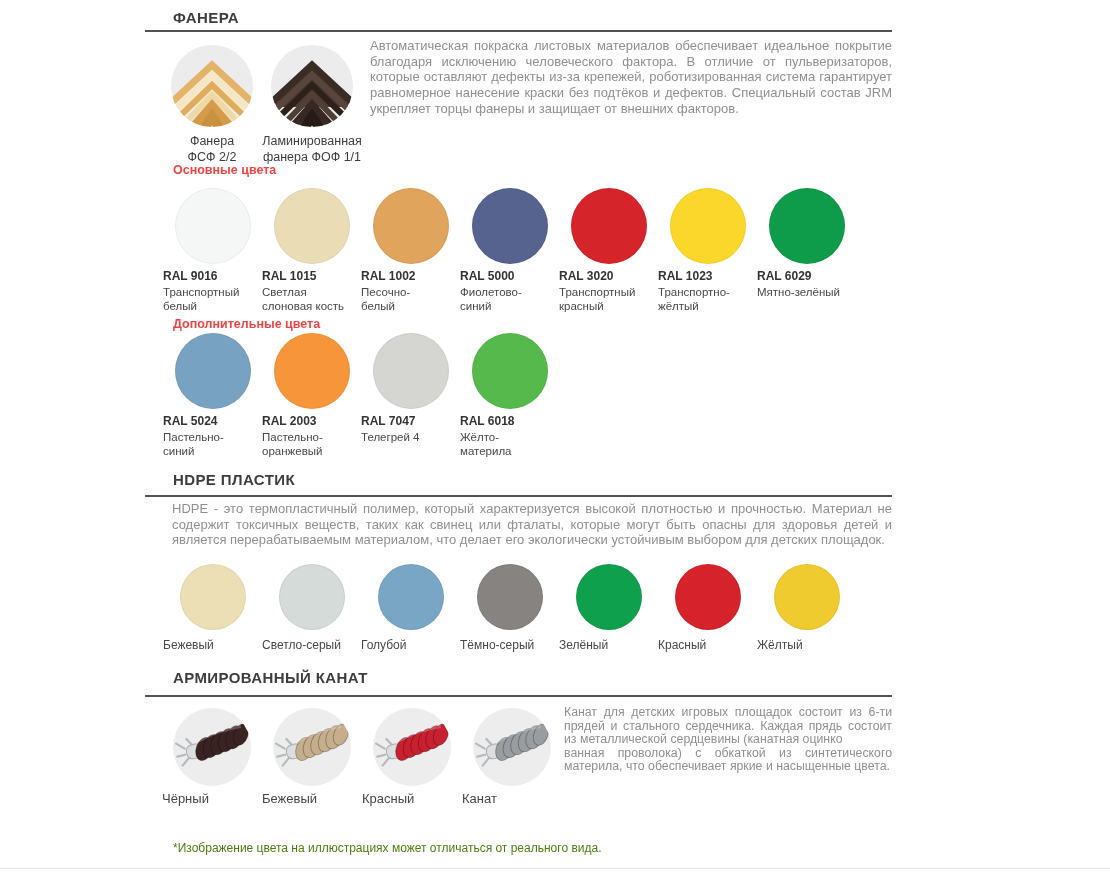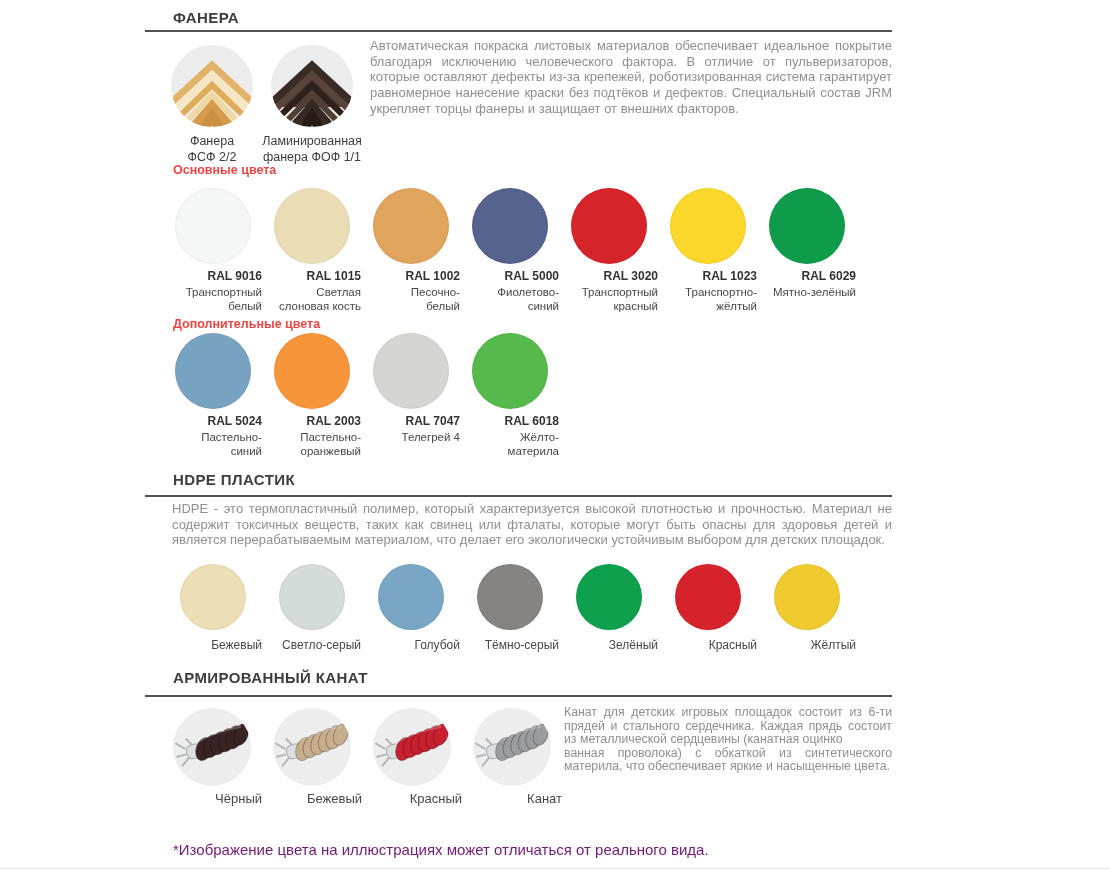--- a/index.html
+++ b/index.html
@@ -12,21 +12,21 @@
     color:#3d3d3d; letter-spacing:0.4px;
   }
   .rule { position:absolute; left:145px; width:747px; height:0; border-top:2px solid #515151; }
   .desc {
     position:absolute; margin:0; font-size:13px; line-height:15.7px;
     color:#8f8f8f; text-align:justify;
   }
   .desc.small { font-size:12.3px; line-height:13.6px; white-space:pre-line; }
   .row-label { position:absolute; left:173px; font-size:12.5px; font-weight:bold; color:#ef4444; }
   .swatch-row { position:absolute; left:163px; display:flex; }
-  .swatch { width:99px; text-align:right; }
+  .swatch { width:99px; text-align:left; }
   .circle {
     border-radius:50%; margin:0 auto;
     box-shadow: inset 0 0 0 1px rgba(0,0,0,0.05);
   }
   .d76 { width:76px; height:76px; }
   .d66 { width:66px; height:66px; }
   .swatch .code { margin-top:5px; font-size:12px; font-weight:bold; color:#333333; }
   .swatch .cname { margin-top:2px; font-size:11.5px; line-height:14px; color:#474747; }
   .two-line { white-space:pre-line; }
   .hdpe-row .cname { margin-top:8px; font-size:12px; }
@@ -35,21 +35,21 @@
   .sample { position:absolute; width:120px; text-align:center; }
   .photo-circle {
     width:82px; height:82px; border-radius:50%; margin:0 auto;
     overflow:hidden; background:#ececec;
   }
   .photo-label { margin-top:7px; font-size:12.5px; line-height:15.5px; color:#3d3d3d; white-space:pre-line; }
   .rope-circle {
     width:78px; height:78px; border-radius:50%; margin:0 auto;
     background:#ededed; overflow:hidden;
   }
-  .footnote { position:absolute; font-size:15px; color:#701a75; }
+  .footnote { position:absolute; font-size:12px; color:#4d7c0f; }
   .hairline { position:absolute; left:0; width:1110px; height:0; border-top:1px solid #e6e6e6; }
 </style>
 </head>
 <body>
 
 <div class="page">
 
   <h2 class="sec-title" style="top:9px">ФАНЕРА</h2>
   <div class="rule" style="top:30px"></div>
 

